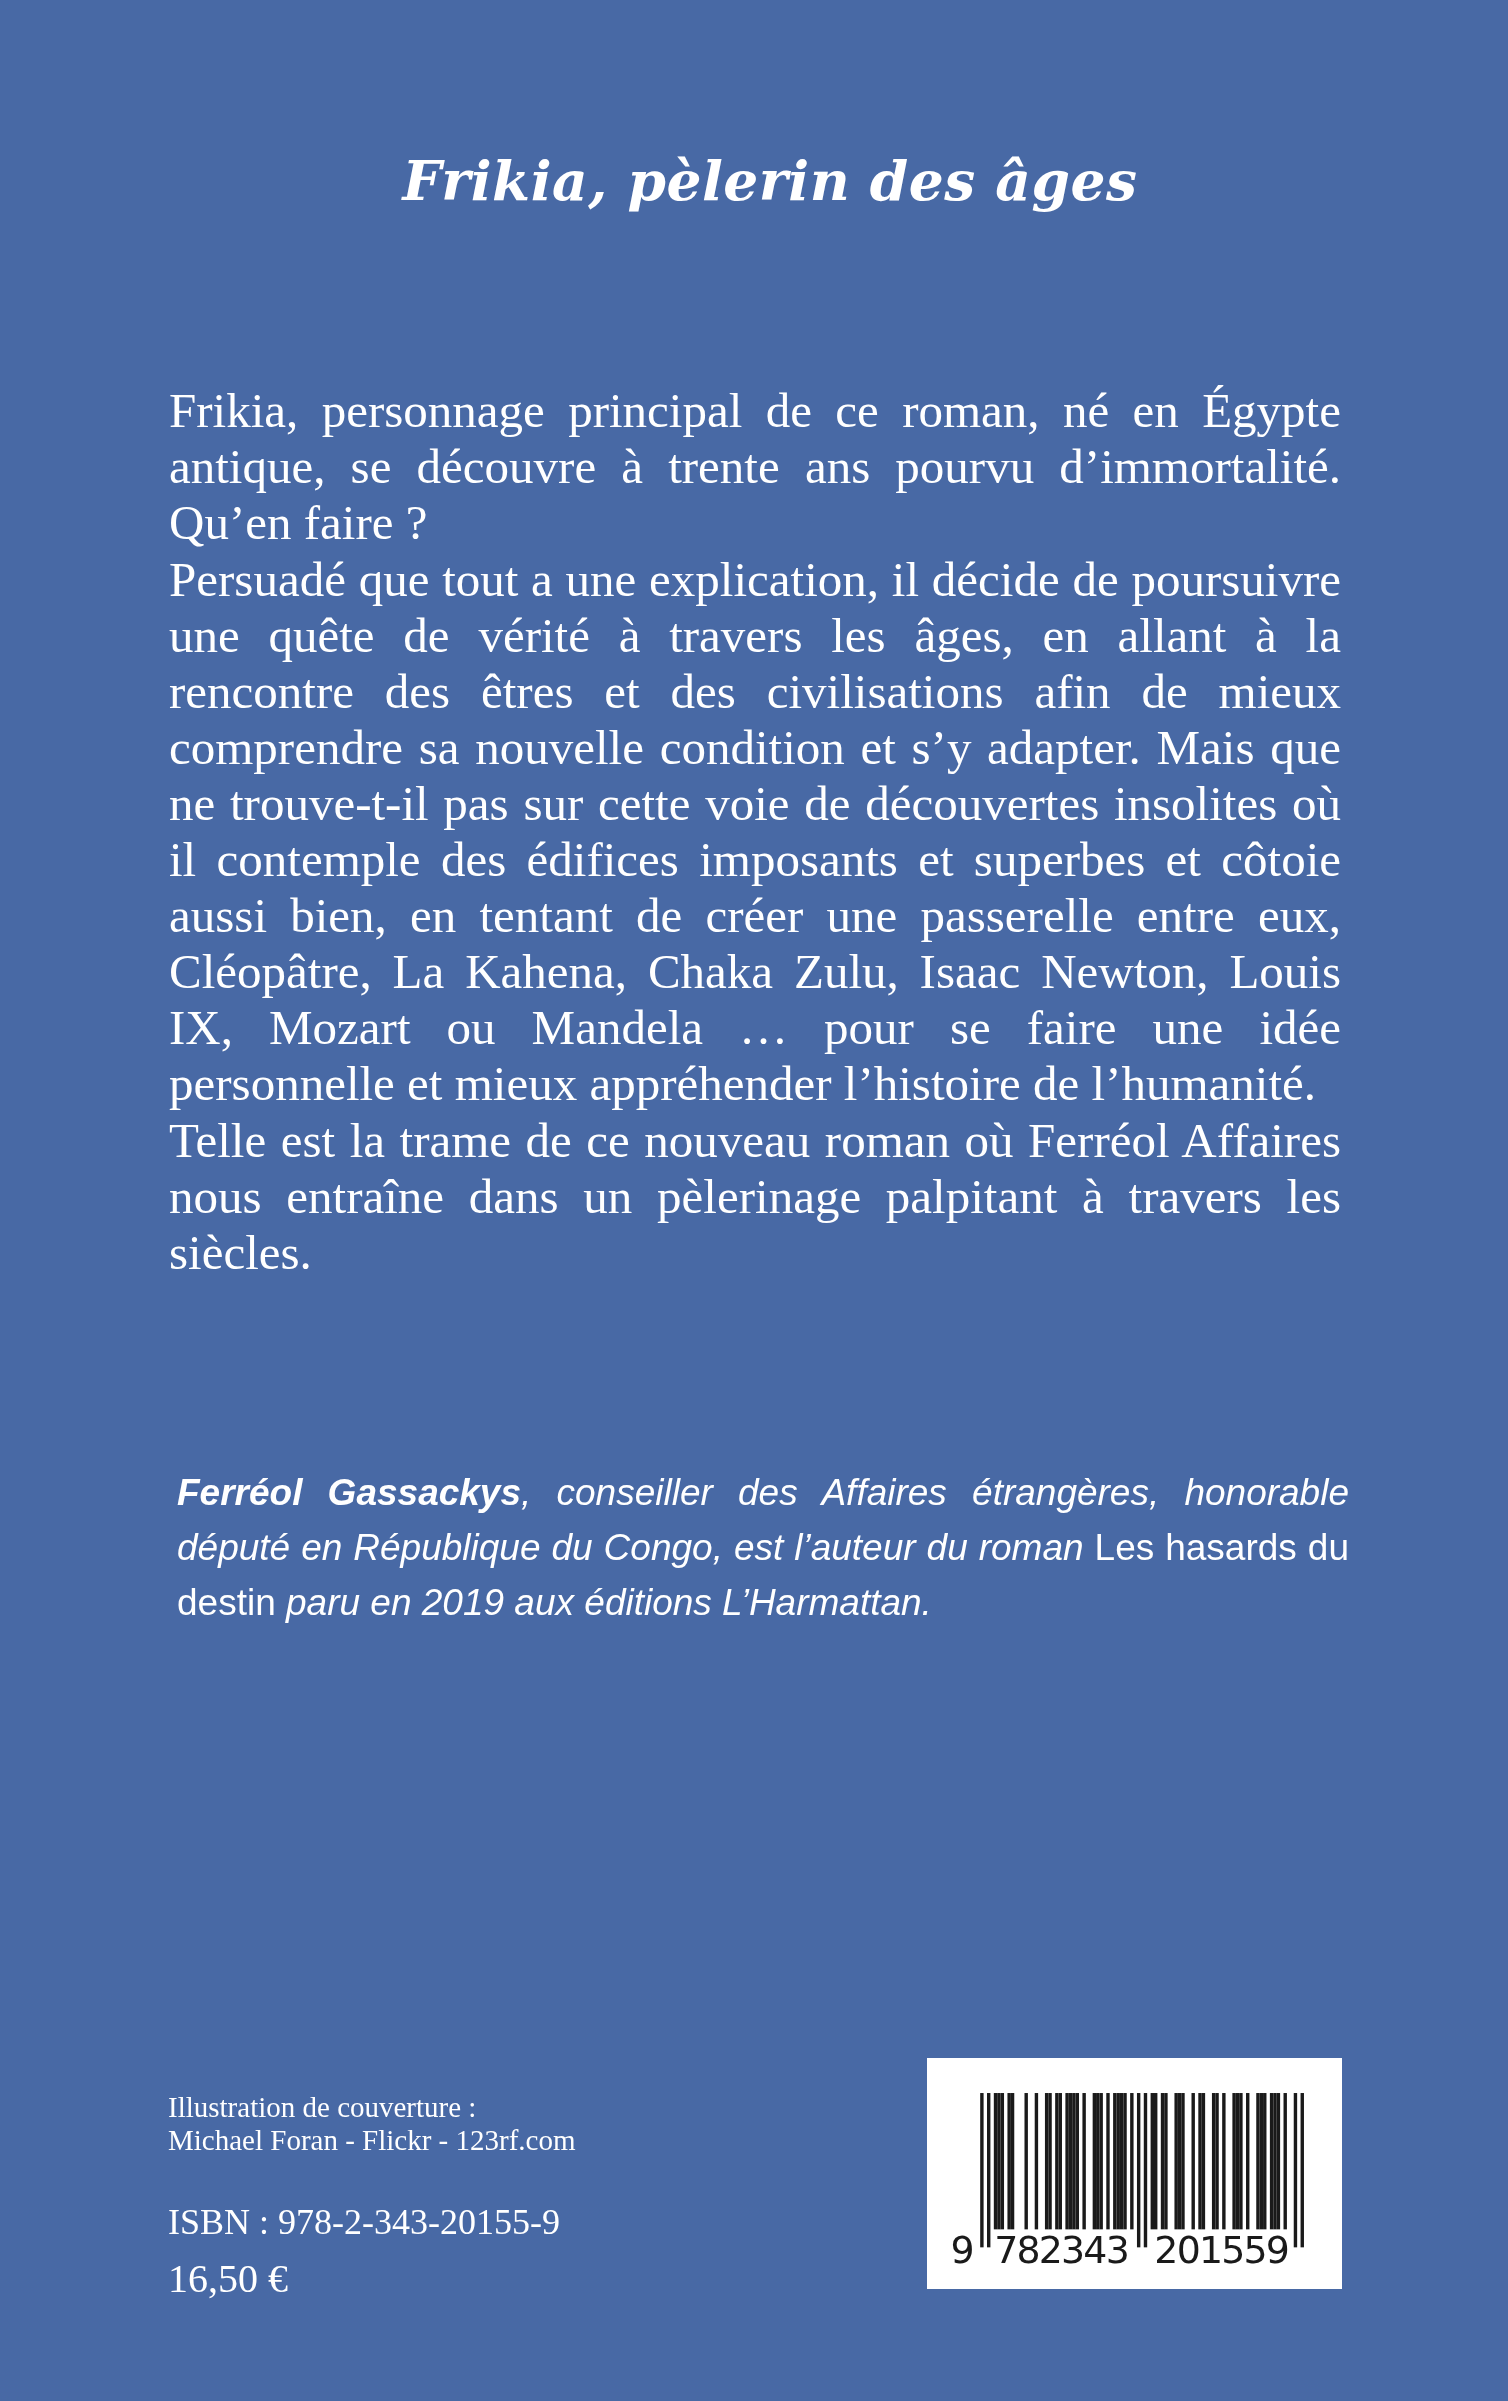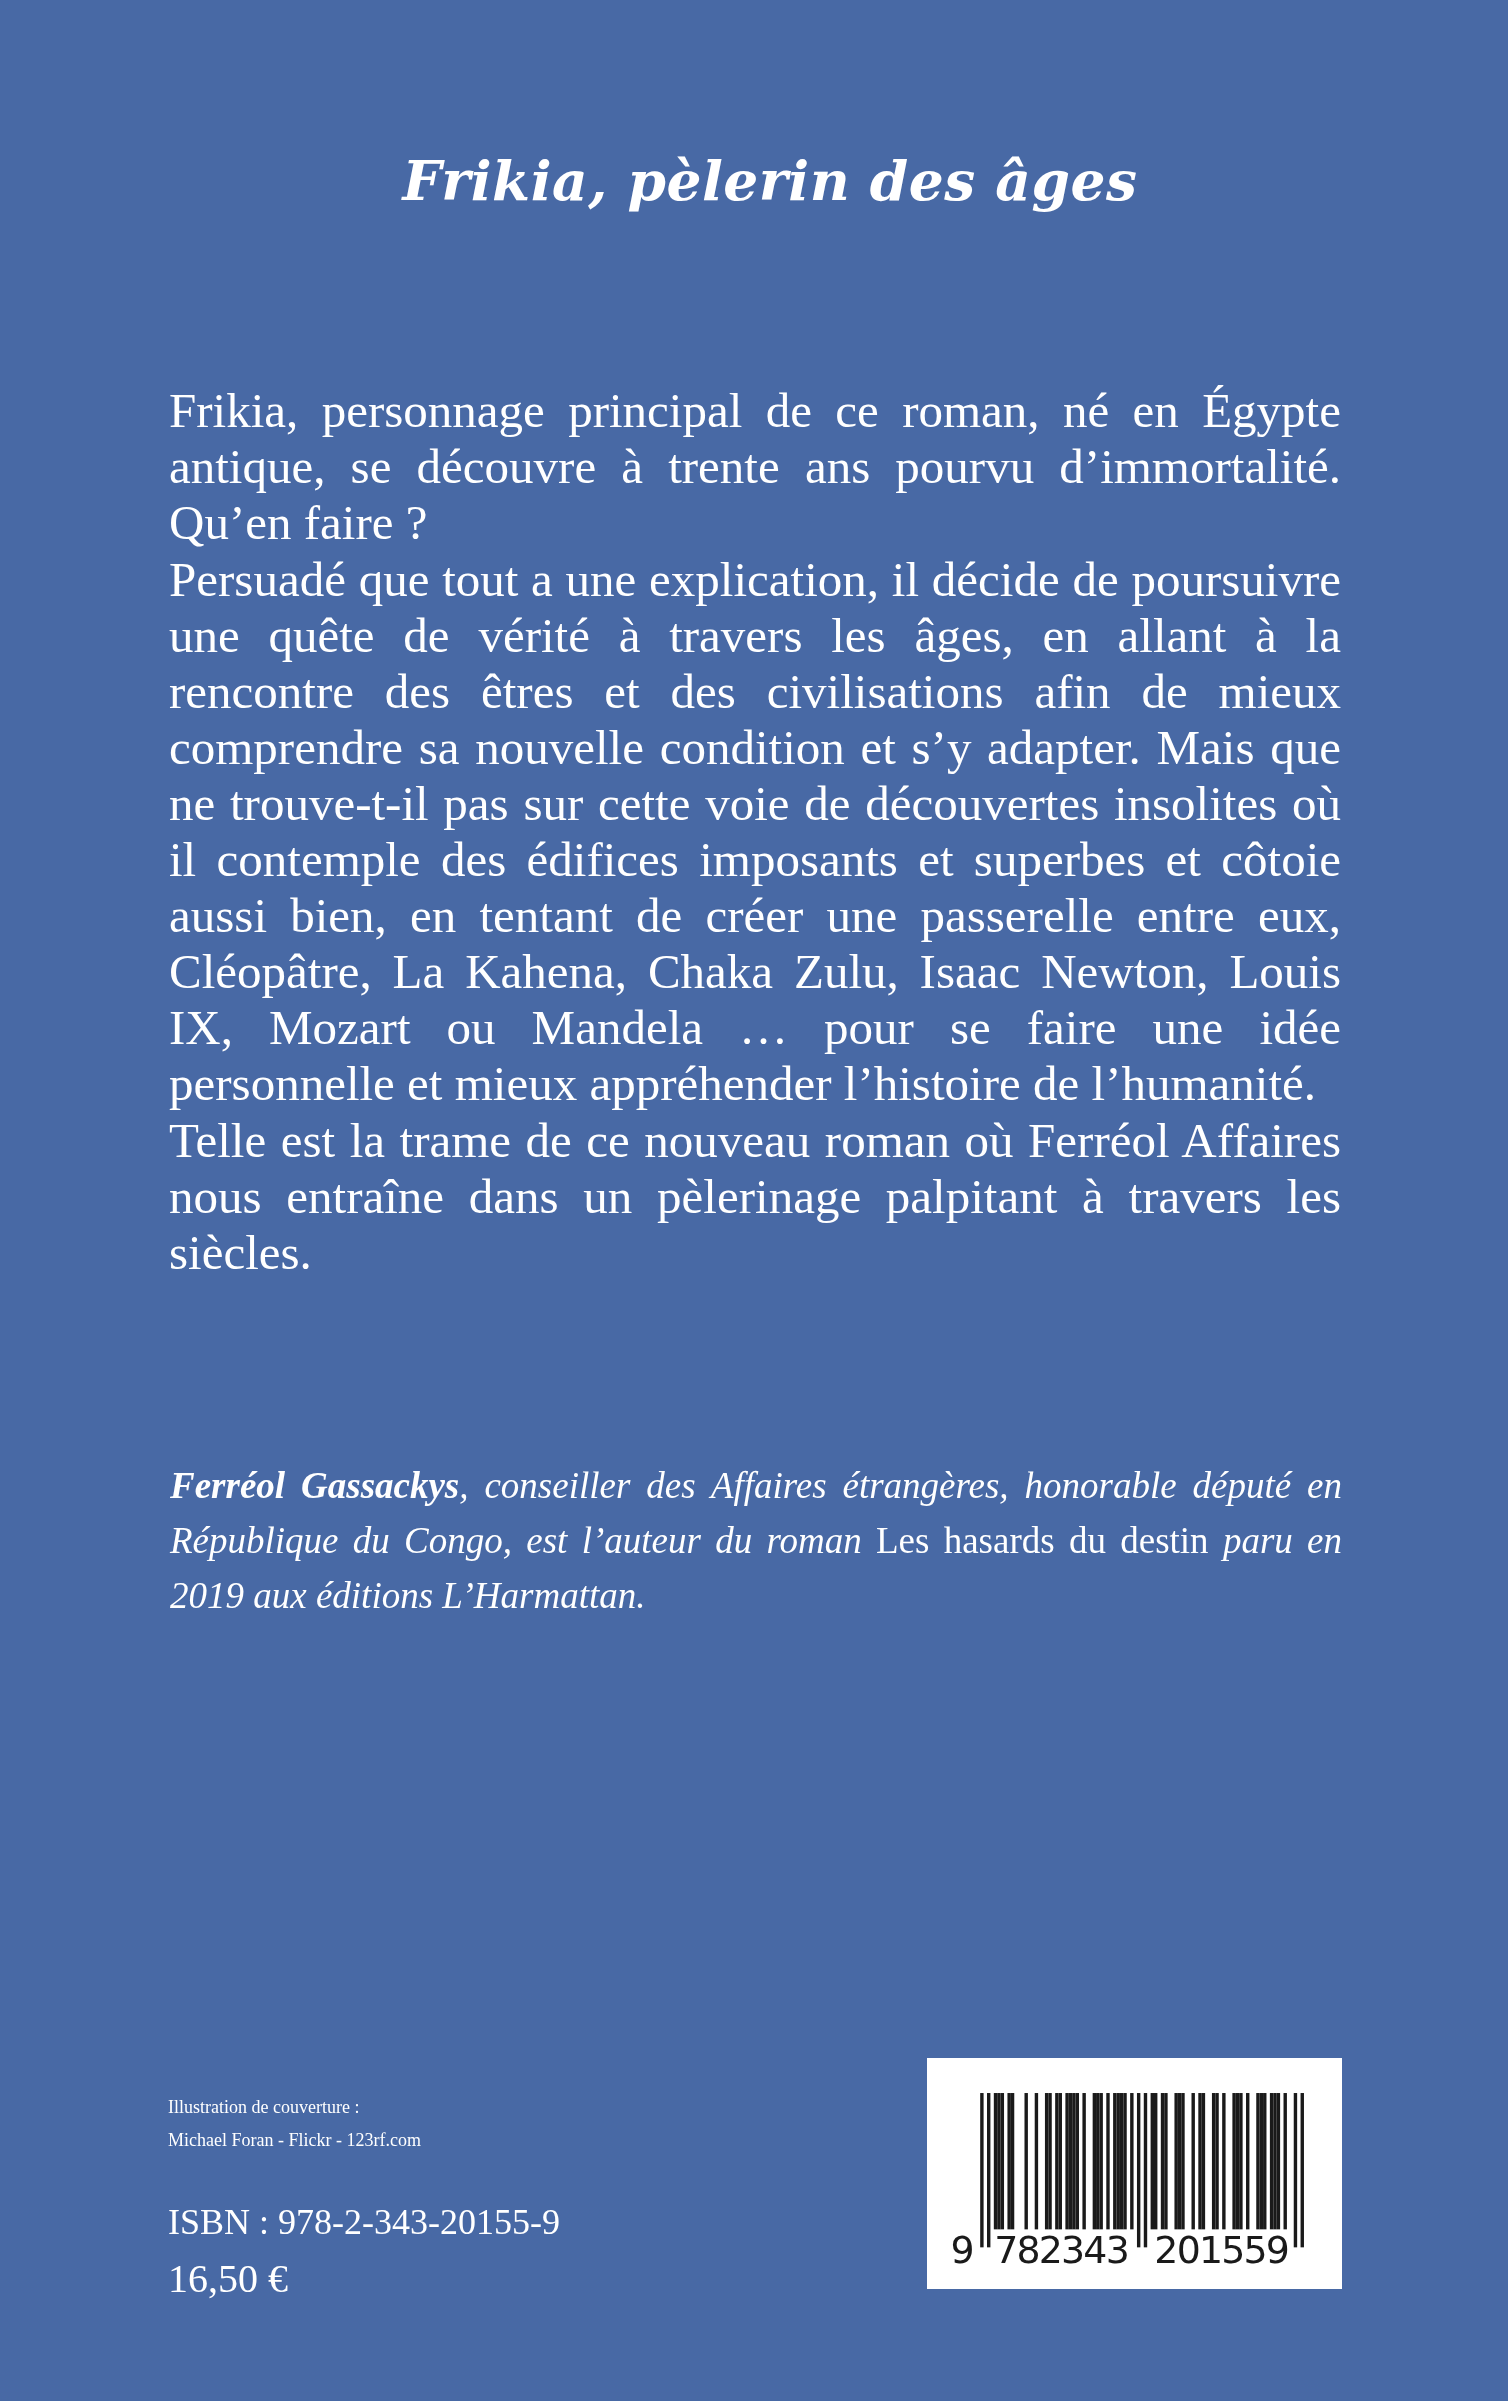--- a/index.html
+++ b/index.html
@@ -23,32 +23,32 @@
     font-family: "Liberation Serif", serif;
     font-size: 49px; line-height: 56px;
     text-align: justify;
     margin: 0;
   }
   #p1 { top: 383px; }
   #p2 { top: 552px; }
   #p3 { top: 1113px; }
   .bio {
     position: absolute; left: 169px; top: 1457px; width: 1172px;
-    font-family: Liberation Serif, serif;
+    font-family: Liberation Sans, sans-serif;
     font-style: italic;
     font-size: 37px; line-height: 55px;
     text-align: justify;
-    margin: 1px;
+    margin: 8px;
   }
   .bio b { font-weight: bold; }
   .bio .roman { font-style: normal; }
   .credits {
     position: absolute; left: 168px; top: 2091px;
     font-family: "Liberation Serif", serif;
-    font-size: 18px; line-height: 33px;
+    font-size: 29px; line-height: 33px;
     margin: 0;
   }
   .isbn {
     position: absolute; left: 168px; top: 2205px;
     font-family: "Liberation Serif", serif;
     font-size: 36px; line-height: 34px;
     margin: 0;
   }
   .price {
     position: absolute; left: 168px; top: 2256px;

